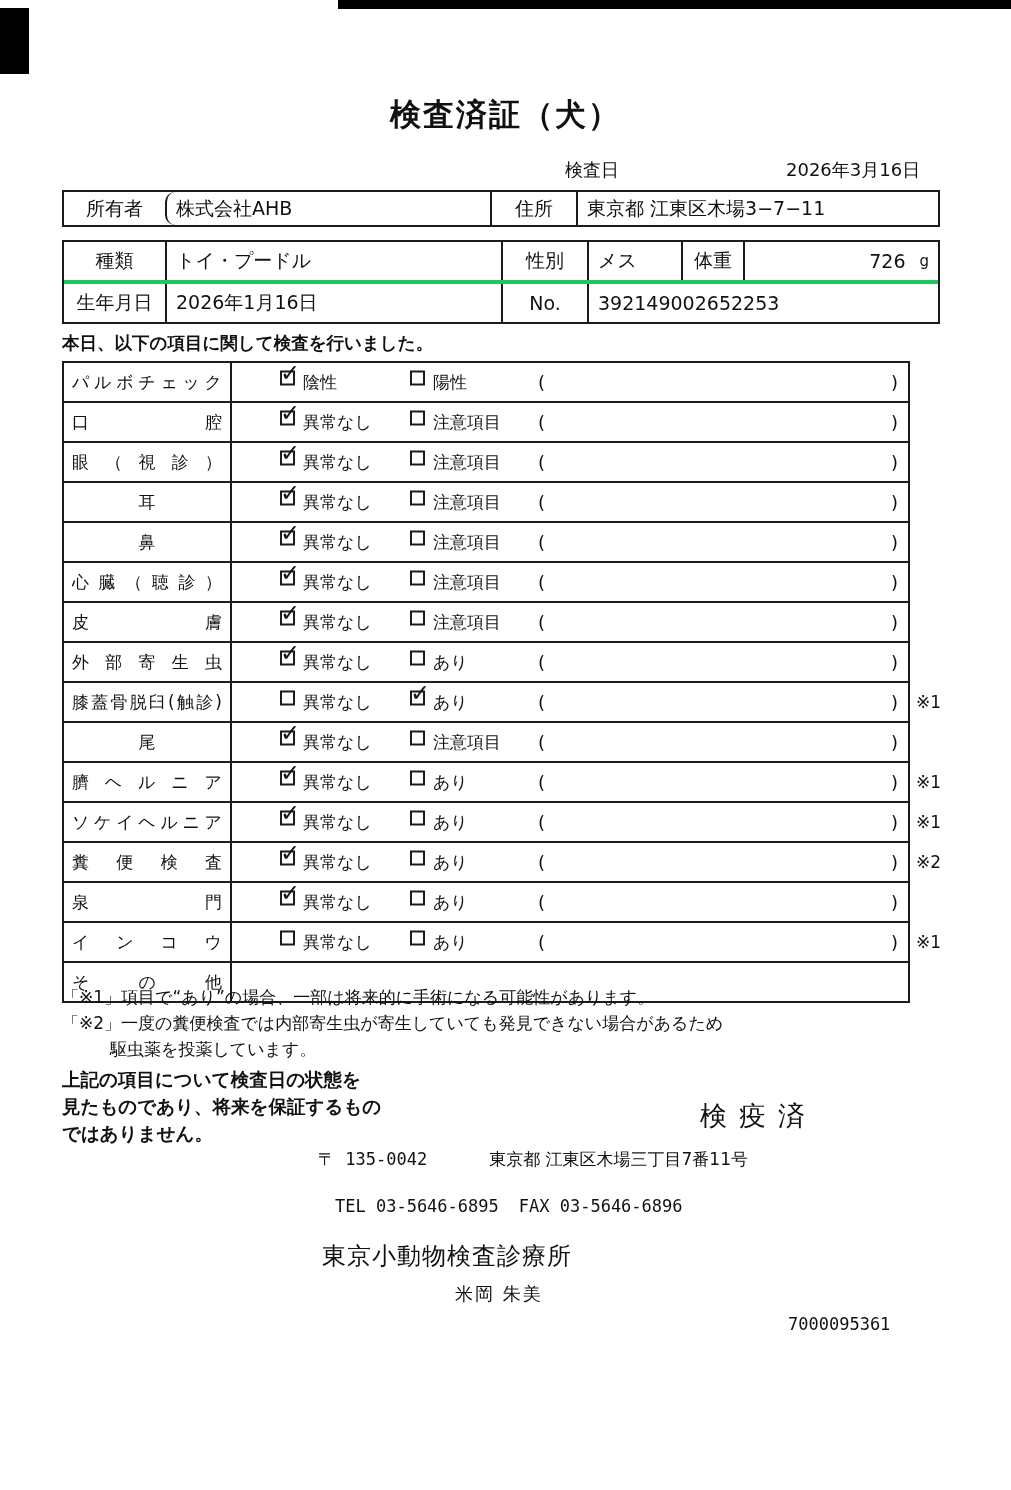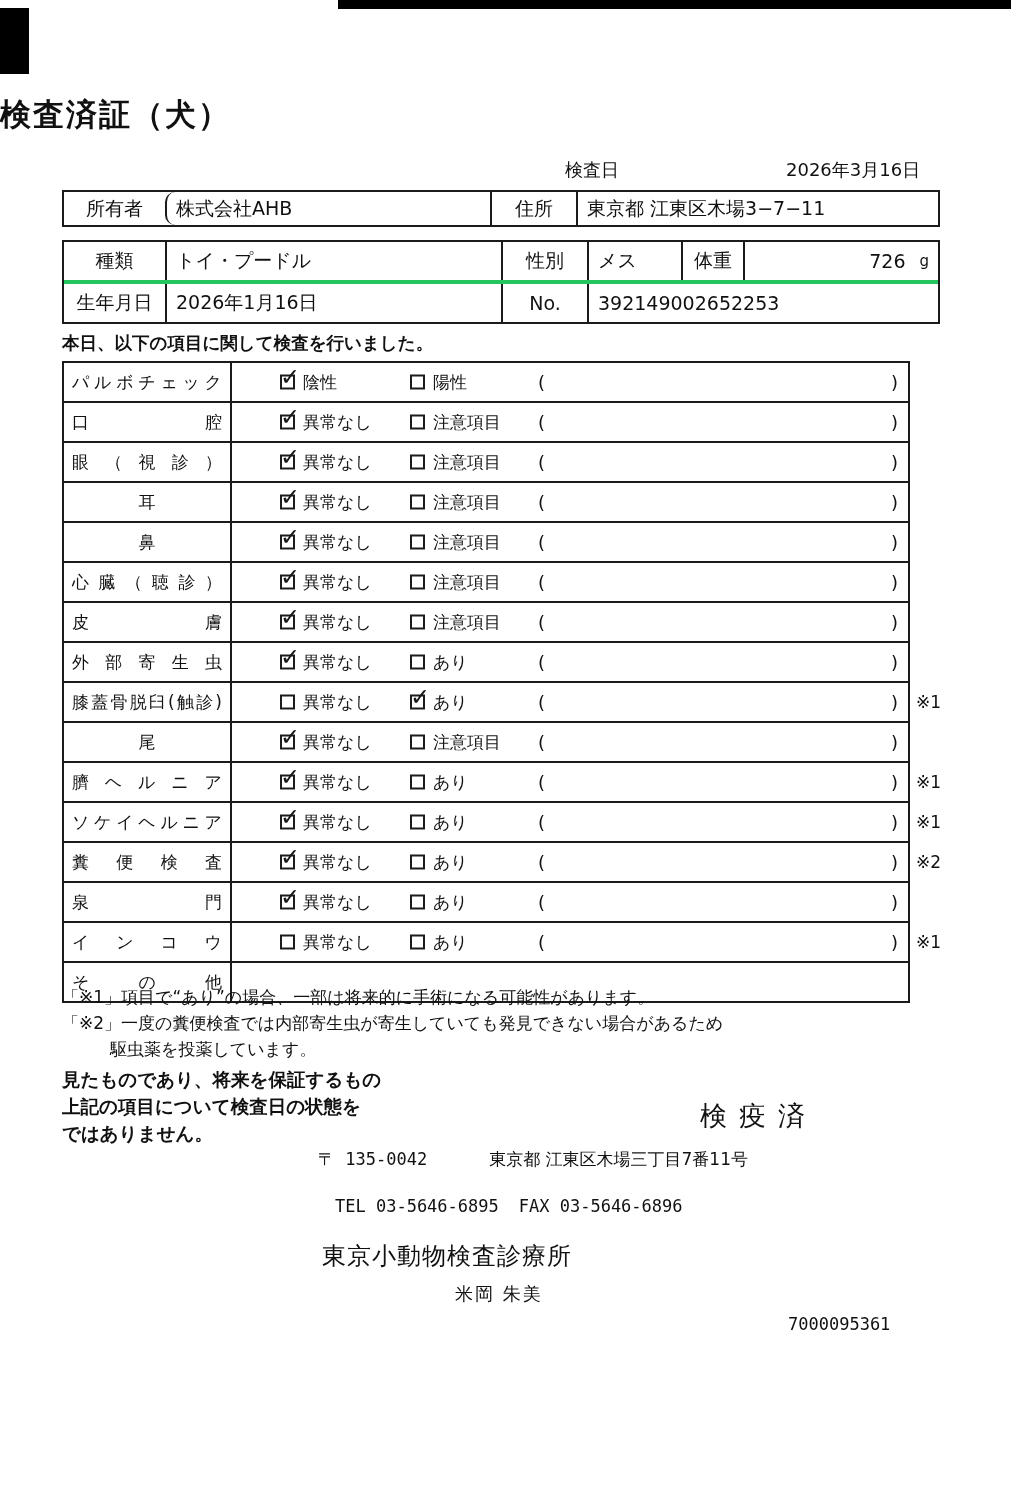--- a/index.html
+++ b/index.html
@@ -12,21 +12,21 @@
     overflow:hidden;
   }
   .page { position:absolute; inset:0; }
 
   
   .artifact-topbar { position:absolute; left:338px; top:0; width:673px; height:9px; background:#000; }
   .artifact-corner { position:absolute; left:0; top:8px; width:29px; height:66px; background:#000; }
 
   .title {
     position:absolute; top:94px; left:0; width:100%;
-    font-size:31px; font-weight:600; letter-spacing:2px;
+    text-align:center; font-size:31px; font-weight:600; letter-spacing:2px;
   }
 
   .date-label { position:absolute; left:565px; top:158px; font-size:18px; }
   .date-value { position:absolute; left:786px; top:158px; font-size:18px; }
 
   
   .htable {
     position:absolute; box-sizing:border-box;
     border:2px solid #1b1b1b; background:#fff;
   }
@@ -61,21 +61,21 @@
     gap:40px;
   }
   .insp-row:last-child { border-bottom:none;font-family:Liberation Serif, serif; }
   .item-name {
     width:168px; box-sizing:border-box; border-right:2px solid #1b1b1b;
     display:flex; align-items:center; padding:0 8px; font-size:17px; flex:none;
   }
   .item-name-text { width:100%; text-align:justify; text-align-last:justify; white-space:nowrap; }
   .item-name.center .item-name-text { text-align:center; text-align-last:center; }
   .row-right { flex:1; position:relative; }
-  .opt { position:absolute; top:50%; transform:translateY(-50%); display:flex; align-items:center; }
+  .opt { position:absolute; top:50%; transform:translateY(-50%); display:flex; }
   .opt1 { left:8px; } .opt2 { left:138px; }
   .cb {
     width:15px; height:15px; box-sizing:border-box; border:2px solid #1b1b1b;
     position:relative; flex:none; margin-right:8px; background:#fff;
   }
   .cb[data-checked="true"]::after {
     content:"\2713"; position:absolute; left:-2px; top:-12px;
     font-size:24px; font-weight:700; color:#161616; line-height:1;
   }
   .opt-label { font-size:17px; white-space:nowrap; }
@@ -459,22 +459,22 @@
     </div>
     </div>
 
   <div class="footnotes">
     <div>「※1」項目で“あり”の場合、一部は将来的に手術になる可能性があります。</div>
     <div>「※2」一度の糞便検査では内部寄生虫が寄生していても発見できない場合があるため</div>
     <div class="footnote-indent">駆虫薬を投薬しています。</div>
   </div>
 
   <div class="disclaimer">
+    <div>上記の項目について検査日の状態を</div>
     <div>見たものであり、将来を保証するもの</div>
-    <div>上記の項目について検査日の状態を</div>
     <div>ではありません。</div>
   </div>
 
   <div class="stamp">検疫済</div>
 
   <div class="postal-line">
     <span class="postal-mark">〒 135-0042</span>
     <span>東京都 江東区木場三丁目7番11号</span>
   </div>
 

